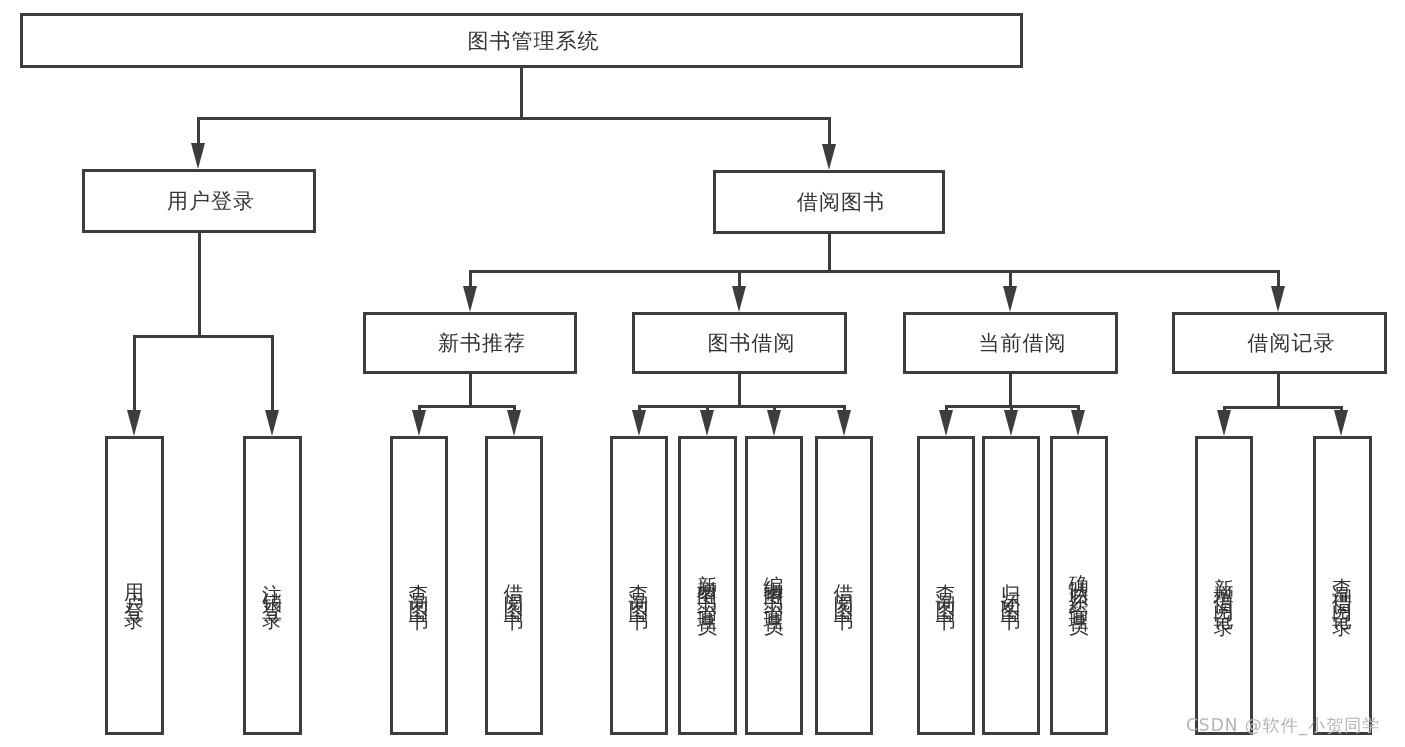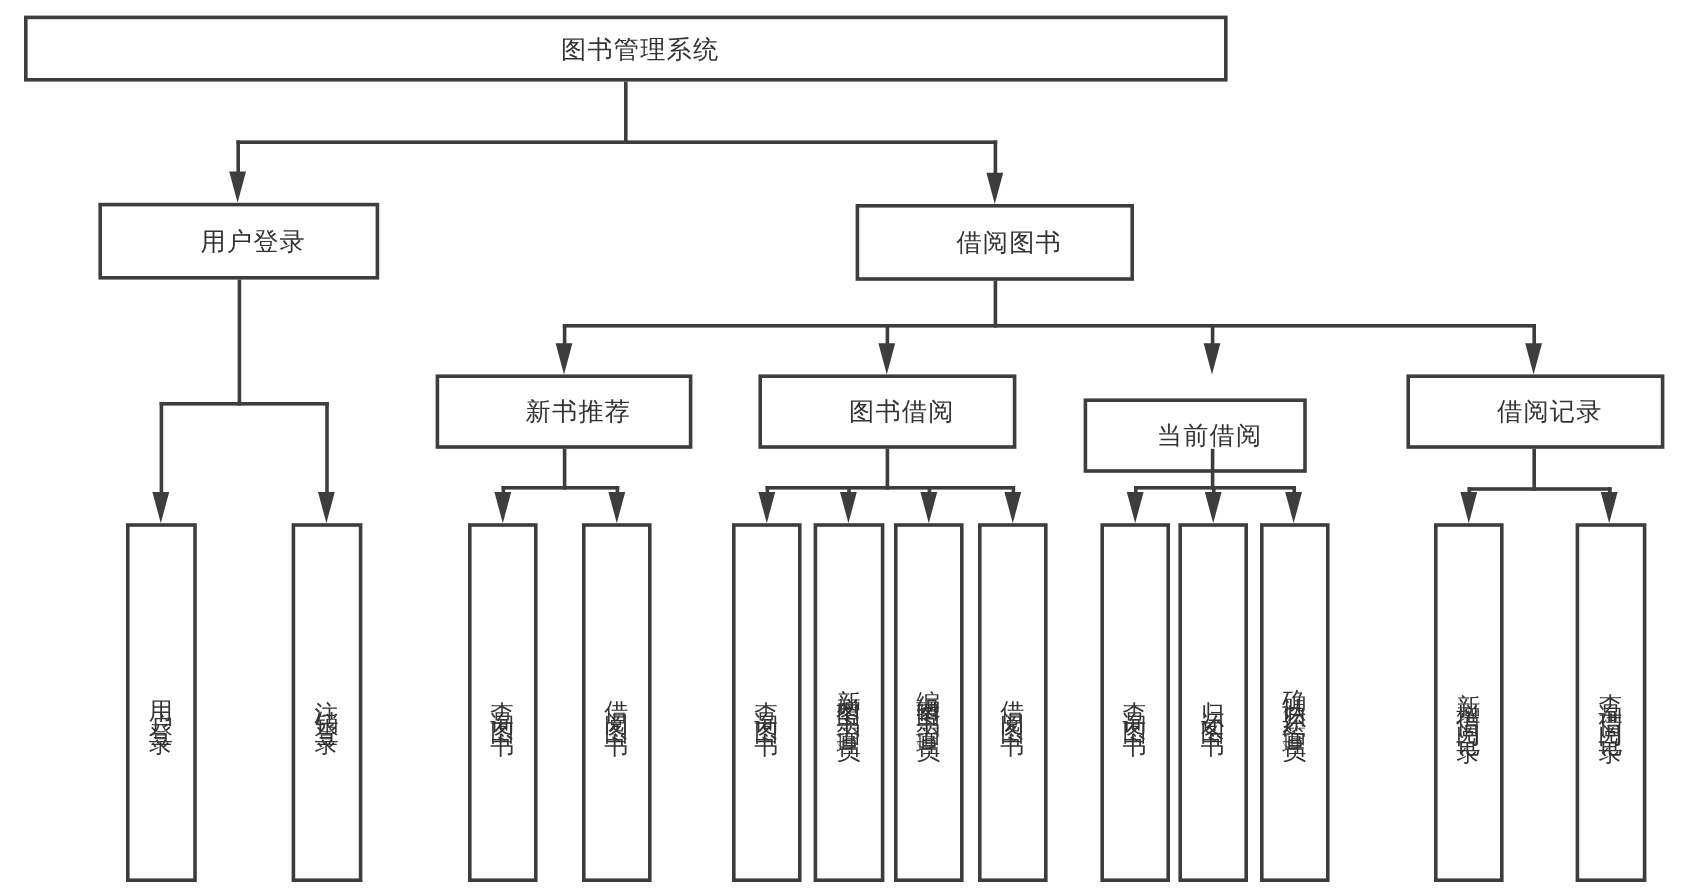--- a/index.html
+++ b/index.html
@@ -103,21 +103,21 @@
   <div class="arrow" style="left:1003px; top:286px;"></div>
   <div class="vline" style="left:1277px; top:270px; height:18px;"></div>
   <div class="arrow" style="left:1271px; top:286px;"></div>
 
   <div class="box" style="left:632px; top:312px; width:215px; height:62px;">
     <span>图书借阅</span>
   </div>
   <div class="box" style="left:363px; top:312px; width:214px; height:62px;">
     <span>新书推荐</span>
   </div>
-  <div class="box" style="left:903px; top:312px; width:186px; height:62px;margin-top:20px;">
+  <div class="box" style="left:903px; top:312px; width:215px; height:62px;">
     <span>当前借阅</span>
   </div>
   <div class="box" style="left:1172px; top:312px; width:215px; height:62px;">
     <span>借阅记录</span>
   </div>
 
   <div class="vline" style="left:469px; top:374px; height:34px;"></div>
   <div class="hline" style="left:418px; top:405px; width:98px;"></div>
   <div class="vline" style="left:418px; top:405px; height:9px;"></div>
   <div class="arrow" style="left:412px; top:410px;"></div>
@@ -188,14 +188,15 @@
     <span class="vlabel" style="letter-spacing:6px;">确认归还（管理员）</span>
   </div>
 
   <div class="vbox" style="left:1195px; top:436px; width:58px; height:299px;">
     <span class="vlabel" style="letter-spacing:8px;">新增借阅记录</span>
   </div>
   <div class="vbox" style="left:1313px; top:436px; width:59px; height:299px;">
     <span class="vlabel" style="letter-spacing:8px;">查询借阅记录</span>
   </div>
 
+  <div class="watermark">CSDN @软件_小贺同学</div>
 
 </div>
 
 </body></html>

